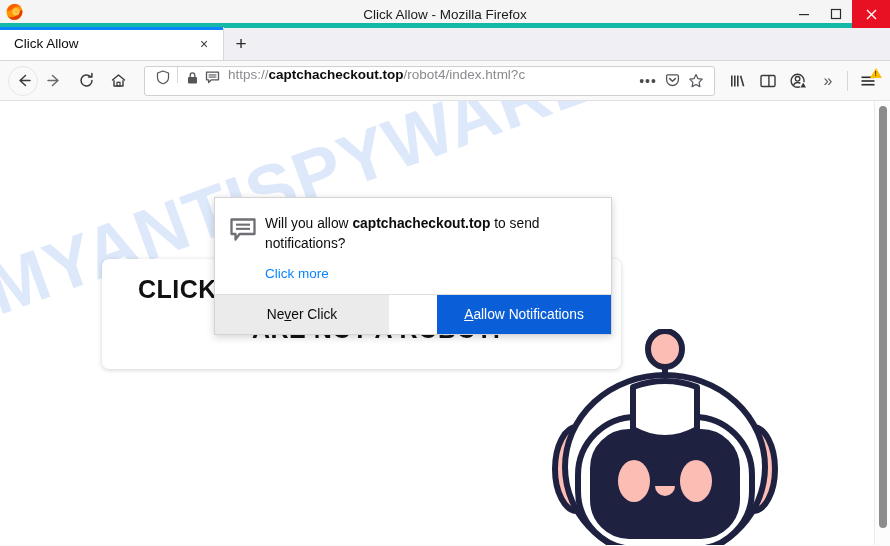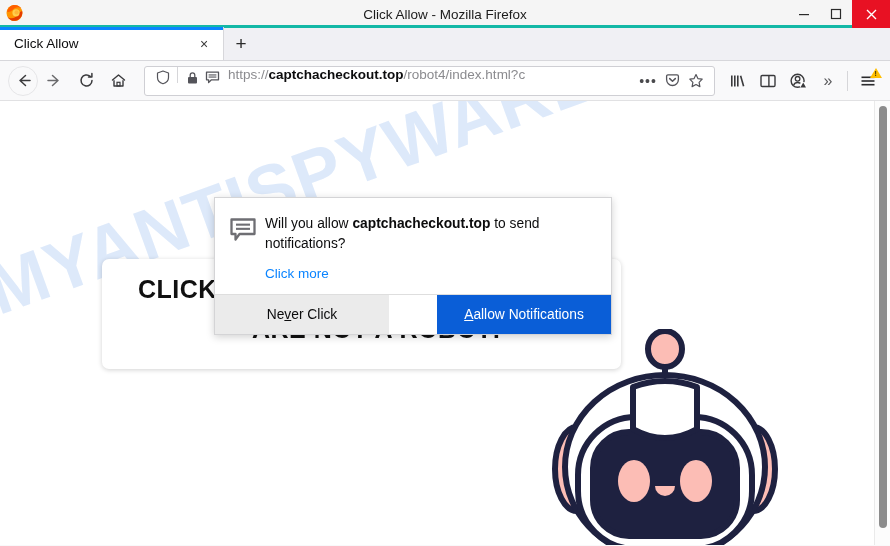--- a/index.html
+++ b/index.html
@@ -10,21 +10,21 @@
     background: #ffffff;
   }
 
   
   .window { position: relative; width: 890px; height: 546px; background: #f9f9fa; }
 
   .titlebar {
     position: relative;
     height: 28px;
     background: #f5f5f5;
-    border-bottom: 3px solid #14b8a6;
+    border-bottom: 5px solid #14b8a6;
     display: flex; align-items: center;
   }
   .ff-logo { width: 19px; height: 19px; margin-left: 5px; position: relative; flex: none; }
   .ff-logo svg { display: block; }
   .win-title {
     position: absolute; left: 0; right: 0; top: 0; height: 28px;
     display: flex; align-items: center; justify-content: center;
     font-size: 13.5px; color: #1b1b1b; pointer-events: none;
   }
   .wctrls { position: absolute; right: 0; top: 0; height: 28px; display: flex; }

